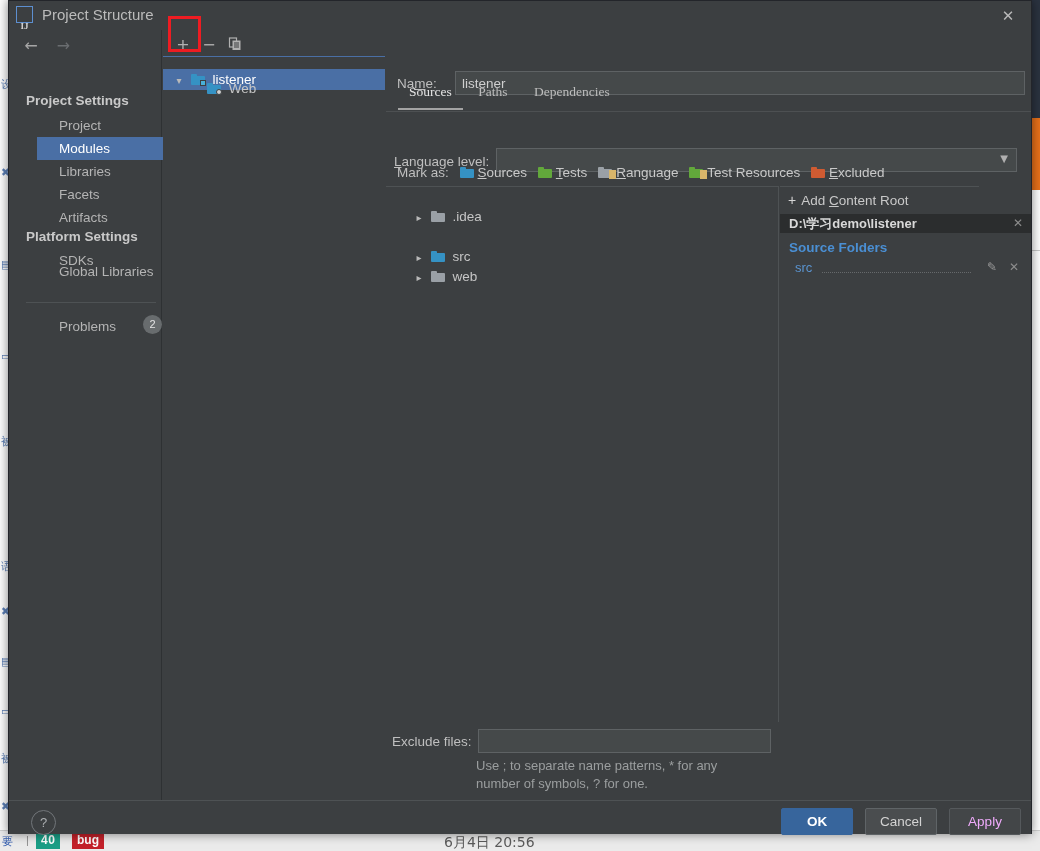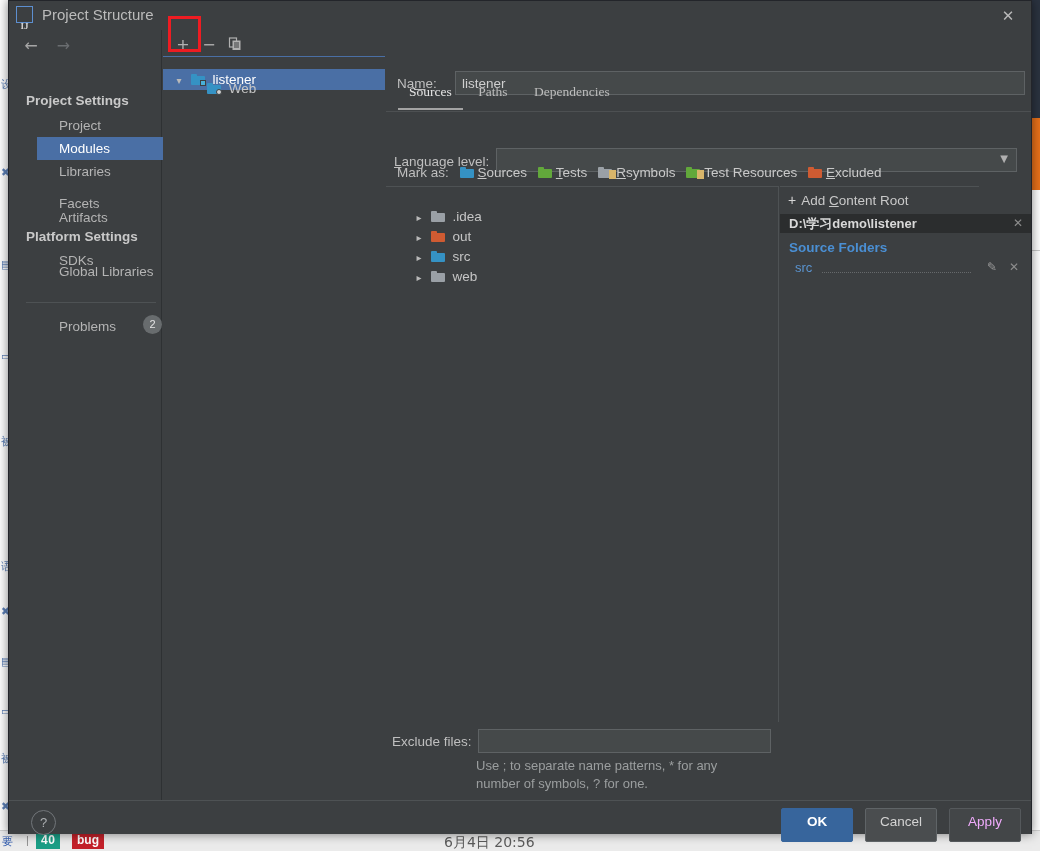--- a/index.html
+++ b/index.html
@@ -305,21 +305,21 @@
   .bottombar {
     position: absolute; left: 0; top: 799px; width: 1022px; height: 34px;
     background: #3c3f41; border-top: 1px solid #4e5254;
   }
   .help-btn {
     position: absolute; left: 22px; top: 9px; width: 25px; height: 25px;
     border-radius: 50%; border: 1px solid #72767a; color: #adb0b3;
     font-size: 13px; text-align: center; line-height: 24px; cursor: pointer;
   }
   .btn {
-    position: absolute; top: 7px; height: 34px; width: 72px;
+    position: absolute; top: 7px; height: 27px; width: 72px;
     font-size: 13.5px; text-align: center; line-height: 26px;
     border: 1px solid #5f6467; background: #4a4d4f; color: #d3d3d3;
     cursor: pointer; border-radius: 2px;
   }
   .btn.primary { background: #37659c; border-color: #37659c; color: #ffffff; font-weight: bold; }
   .btn.disabled { color: #f0abfc; border-color: #55595c; background: #434648; cursor: default; }
 
   .watermark {
     position: absolute; left: 742px; top: 821px;
     font-size: 17px; color: #e8e8e8; letter-spacing: -0.1px;
@@ -372,21 +372,21 @@
     <div class="sidebar">
       <div class="nav-arrows">
         <span class="nav-arrow">←</span>
         <span class="nav-arrow disabled">→</span>
       </div>
 
       <div class="sec-head" style="top:63px">Project Settings</div>
       <div class="nav-item" style="top:84px">Project</div>
       <div class="nav-item selected" style="top:107px">Modules</div>
       <div class="nav-item" style="top:130px">Libraries</div>
-      <div class="nav-item" style="top:162px">Facets</div>
+      <div class="nav-item" style="top:153px">Facets</div>
       <div class="nav-item" style="top:176px">Artifacts</div>
 
       <div class="sec-head" style="top:199px">Platform Settings</div>
       <div class="nav-item" style="top:219px">SDKs</div>
       <div class="nav-item" style="top:230px">Global Libraries</div>
 
       <div class="nav-div" style="top:272px"></div>
       <div class="nav-item" style="top:285px">Problems</div>
       <div class="problems-badge">2</div>
     </div>
@@ -435,35 +435,30 @@
       <div class="row-label" style="left:8px; top:124px;"><u>L</u>anguage level:</div>
       <div class="combo" style="left:110px; top:118px; width:521px; height:24px;">
         <span class="carrow">▼</span>
       </div>
     </div>
 
     <div class="markas">
       <span>Mark as:</span>
       <span class="mark-opt"><span class="fico blue"><i></i></span><u>S</u><span>ources</span></span>
       <span class="mark-opt"><span class="fico green"><i></i></span><u>T</u><span>ests</span></span>
-      <span class="mark-opt"><span class="fico gray"><i></i><span class="lines"></span></span><u>R</u><span>symbols</span></span>
+      <span class="mark-opt"><span class="fico gray"><i></i><span class="lines"></span></span><u>R</u><span>anguage</span></span>
       <span class="mark-opt"><span class="fico green"><i></i><span class="lines"></span></span><span>Test Resources</span></span>
       <span class="mark-opt"><span class="fico orange"><i></i></span><u>E</u><span>xcluded</span></span>
     </div>
 
     <div class="treepane">
       <div class="tree-row" style="top:20px; padding-left:25px;">
         <span class="twisty">▸</span>
         <span class="fico gray"><i></i></span>
         <span>.idea</span>
-      </div>
-      <div class="tree-row" style="top:40px; padding-left:25px;">
-        <span class="twisty">▸</span>
-        <span class="fico orange"><i></i></span>
-        <span>out</span>
       </div>
       <div class="tree-row" style="top:60px; padding-left:25px;">
         <span class="twisty">▸</span>
         <span class="fico blue"><i></i></span>
         <span>src</span>
       </div>
       <div class="tree-row" style="top:80px; padding-left:25px;">
         <span class="twisty">▸</span>
         <span class="fico gray"><i></i></span>
         <span>web</span>

